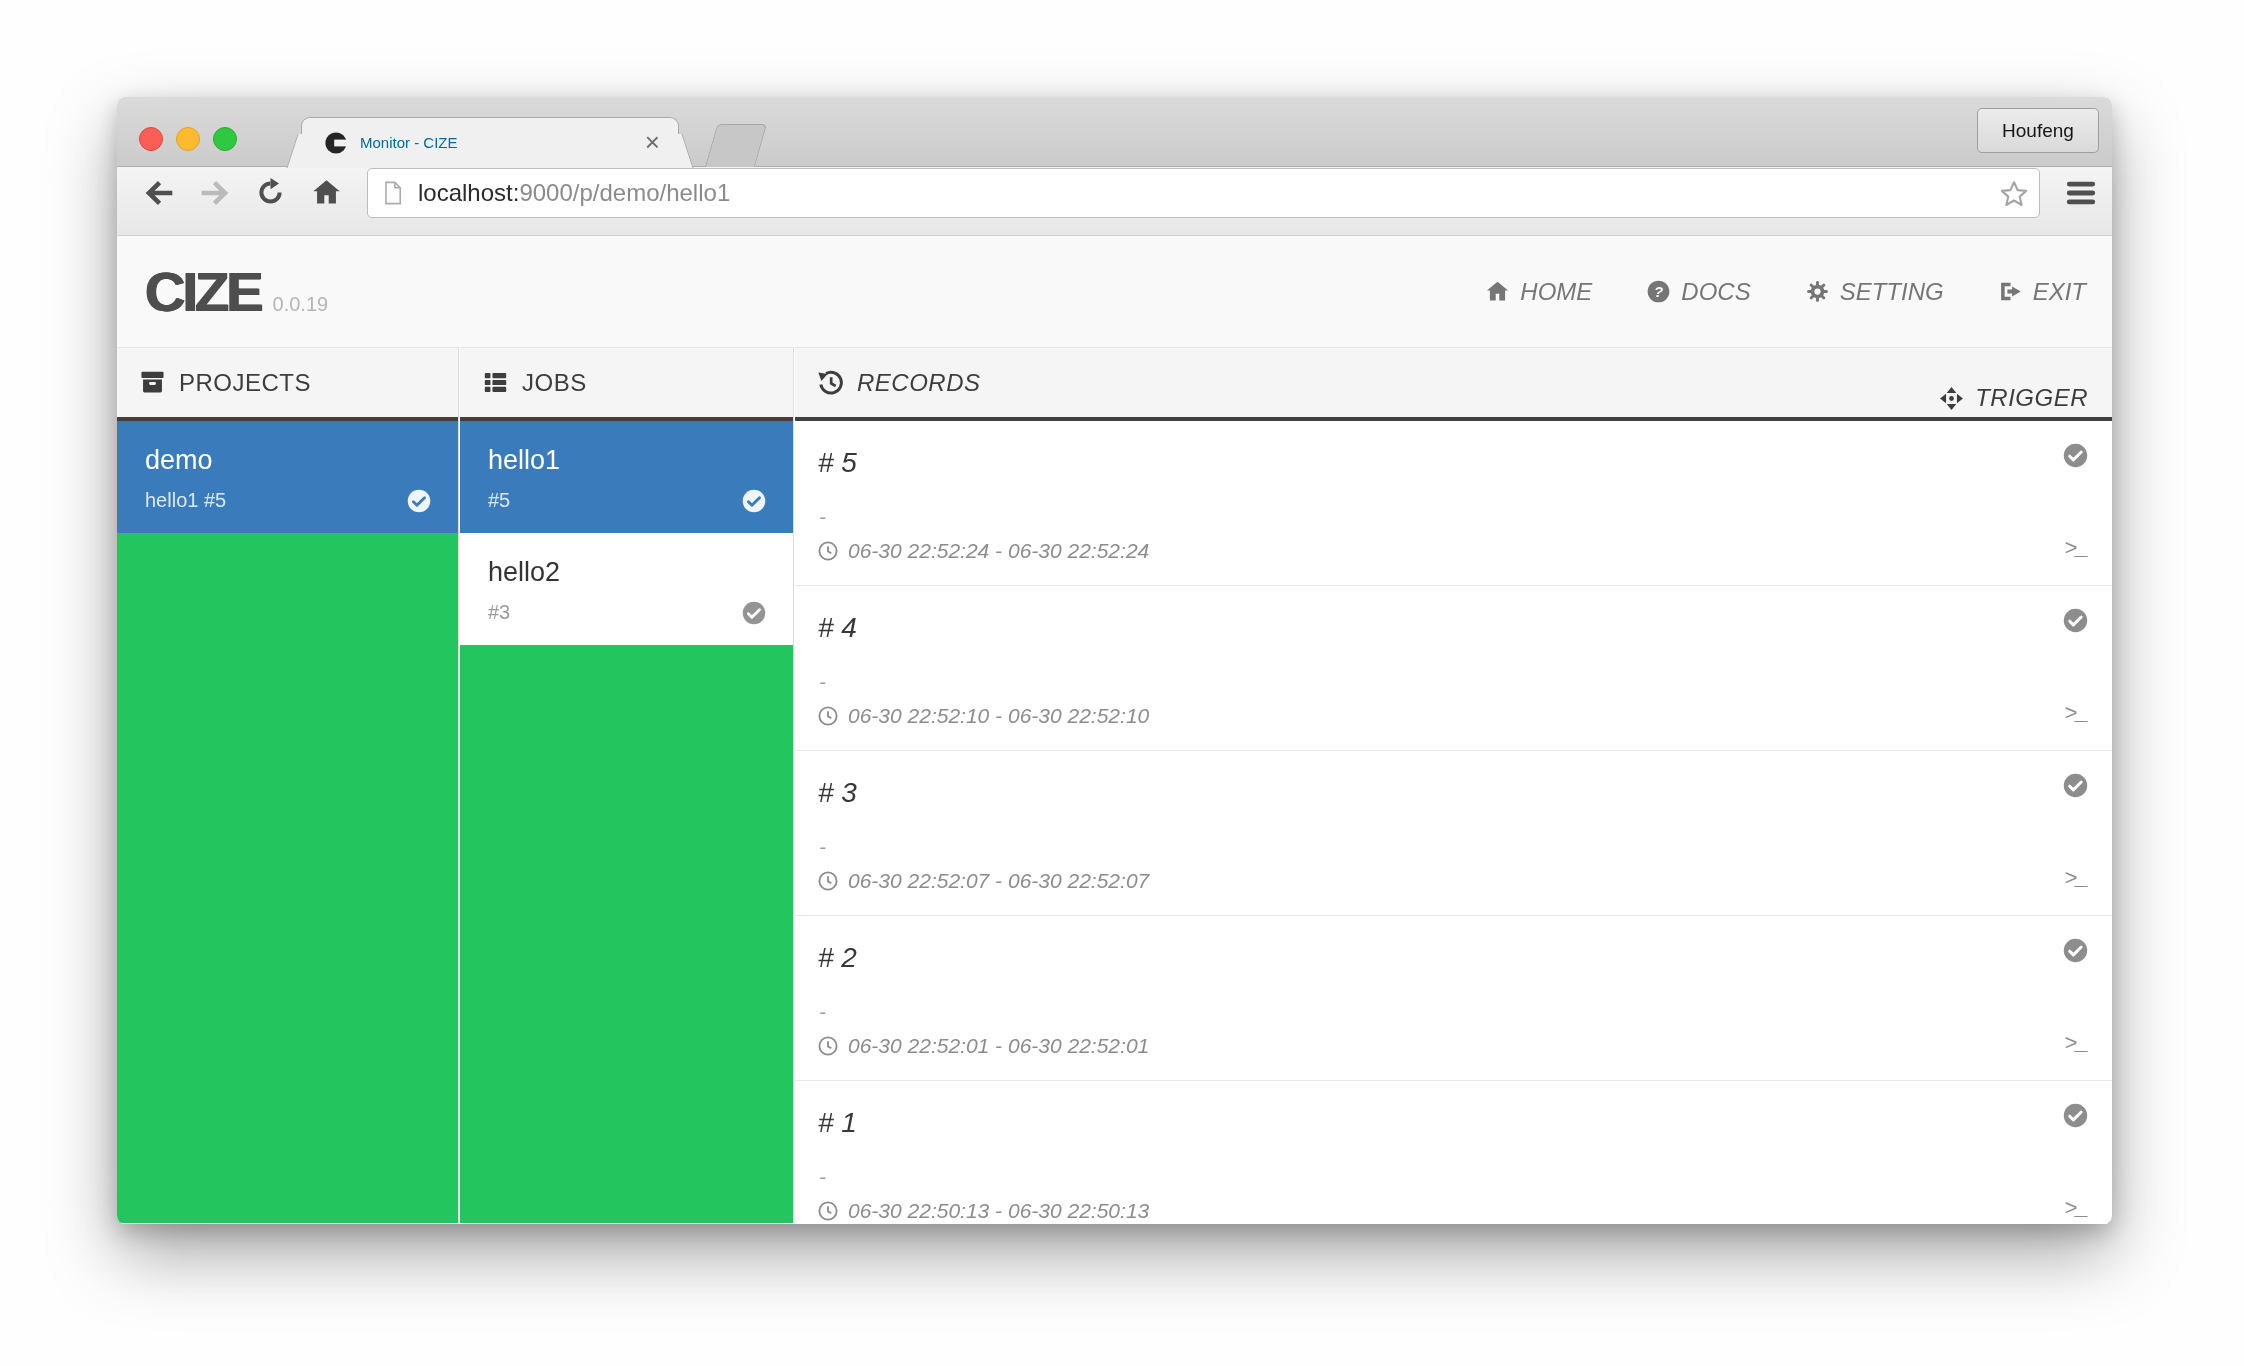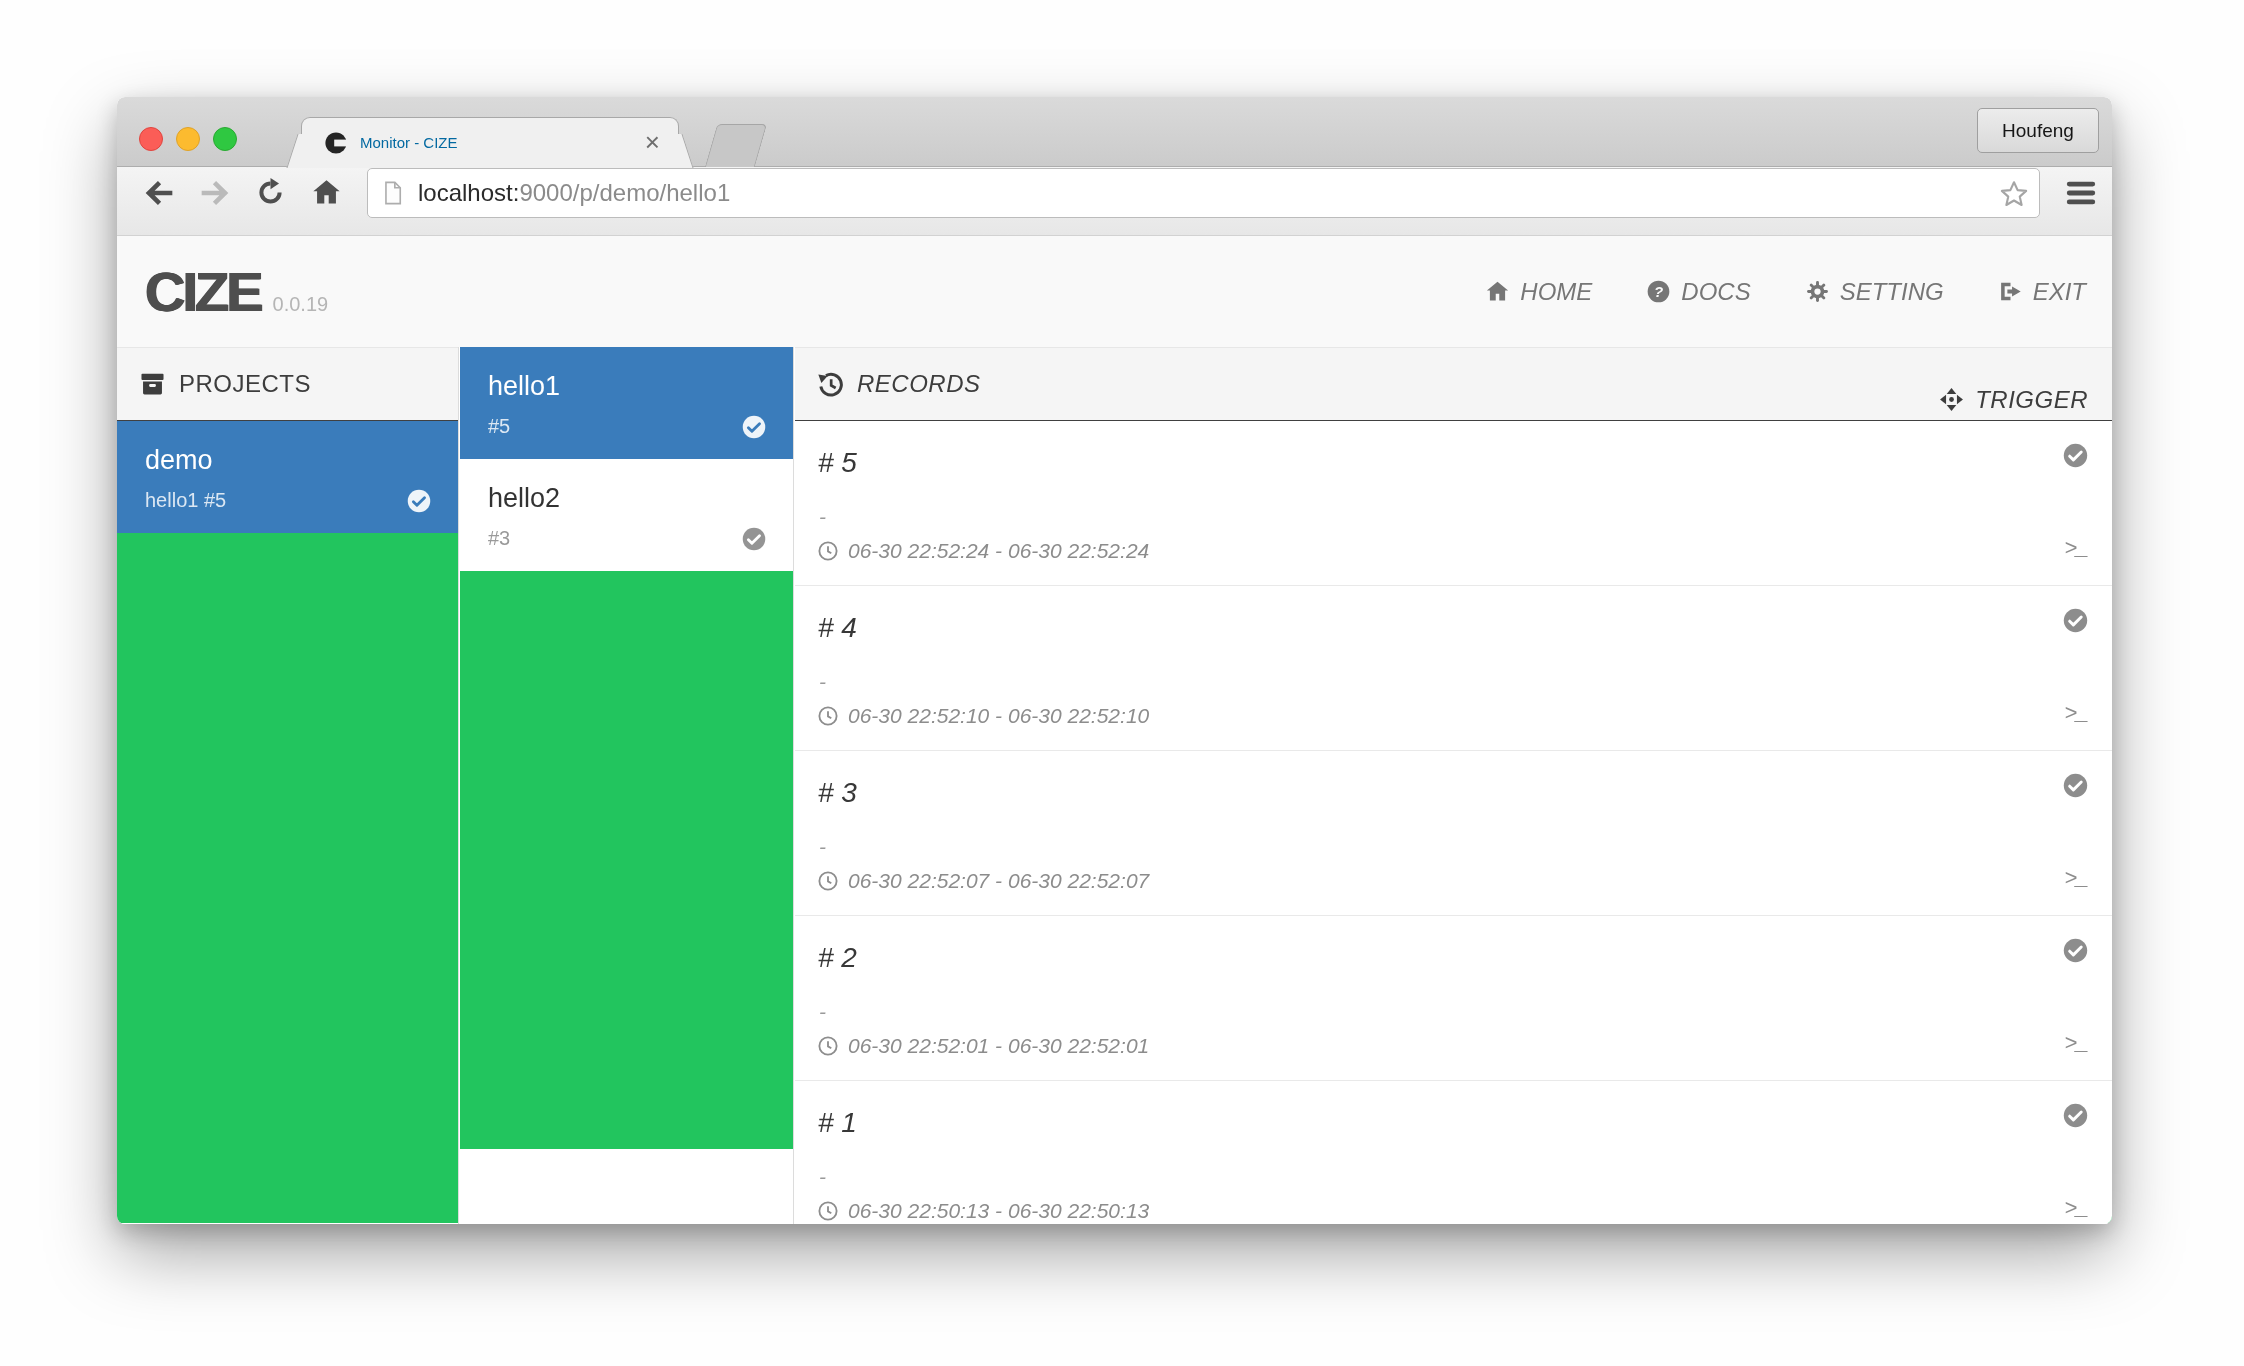--- a/index.html
+++ b/index.html
@@ -80,21 +80,21 @@
   .appnav { display:flex; gap:54px; align-items:center; }
   .nav-item { display:flex; align-items:center; gap:10px; color:#767676; font-size:24px;font-style:italic; }
   .nav-item .nic { width:25px; height:25px; }
   
   .appbody { position:relative; height:877px; background:#fff; }
   .pane { position:absolute; top:0; height:877px; }
   .pane-projects { left:0; width:342px; border-right:1px solid #dcdcdc; }
   .pane-jobs { left:343px; width:334px; border-right:1px solid #dcdcdc; }
   .pane-records { left:678px; right:0;font-style:italic; }
   .pane-head {
-    height:74px; background:#f5f5f5; border-top:1px solid #e7e7e7; border-bottom:1px solid #404040;
+    height:74px; background:#f5f5f5; border-top:1px solid #e7e7e7; border-bottom:4px solid #404040;
     display:flex; align-items:center; gap:13px; padding:0 24px 0 22px;
     font-size:24px; color:#3d3d3d; letter-spacing:.5px;
   }
   .pane-head .hic { width:27px; height:27px; flex:0 0 auto; }
   .pane-head.records-head { justify-content:space-between; }
   .head-left { display:flex; align-items:center; gap:13px; }
   .trigger-btn { display:flex; align-items:center; gap:11px; font-size:24px; color:#3d3d3d;margin-top:31px; }
   .trigger-btn .hic { width:25px; height:25px; }
   .pane-body { height:802px; background:#22c55e; position:relative; }
   
@@ -259,20 +259,33 @@
             <svg viewBox="0 0 24 24" width="26" height="26">
                 <circle cx="12" cy="12" r="10.4" fill="currentColor"></circle>
                 <path d="M6.8 12.6l3.3 3.3 7-7" fill="none" stroke="var(--chk)" stroke-width="2.6" stroke-linecap="round" stroke-linejoin="round"></path>
               </svg>
           </span>
         </div>
       </div>
     </div>
 
     <div class="pane pane-jobs">
+      <div class="pane-head">
+        <span class="hic">
+          <svg viewBox="0 0 24 24" width="27" height="27" fill="#3d3d3d">
+              <rect x="2.5" y="3.6" width="5" height="4.6" rx="0.8"></rect>
+              <rect x="9.3" y="3.6" width="12.2" height="4.6" rx="0.8"></rect>
+              <rect x="2.5" y="9.7" width="5" height="4.6" rx="0.8"></rect>
+              <rect x="9.3" y="9.7" width="12.2" height="4.6" rx="0.8"></rect>
+              <rect x="2.5" y="15.8" width="5" height="4.6" rx="0.8"></rect>
+              <rect x="9.3" y="15.8" width="12.2" height="4.6" rx="0.8"></rect>
+            </svg>
+        </span>
+        <span>JOBS</span>
+      </div>
       <div class="pane-body">
         <div class="jitem selected">
           <span class="jtitle">hello1</span>
           <span class="jsub">#5</span>
           <span class="jcheck">
             <svg viewBox="0 0 24 24" width="26" height="26">
                 <circle cx="12" cy="12" r="10.4" fill="currentColor"></circle>
                 <path d="M6.8 12.6l3.3 3.3 7-7" fill="none" stroke="var(--chk)" stroke-width="2.6" stroke-linecap="round" stroke-linejoin="round"></path>
               </svg>
           </span>

